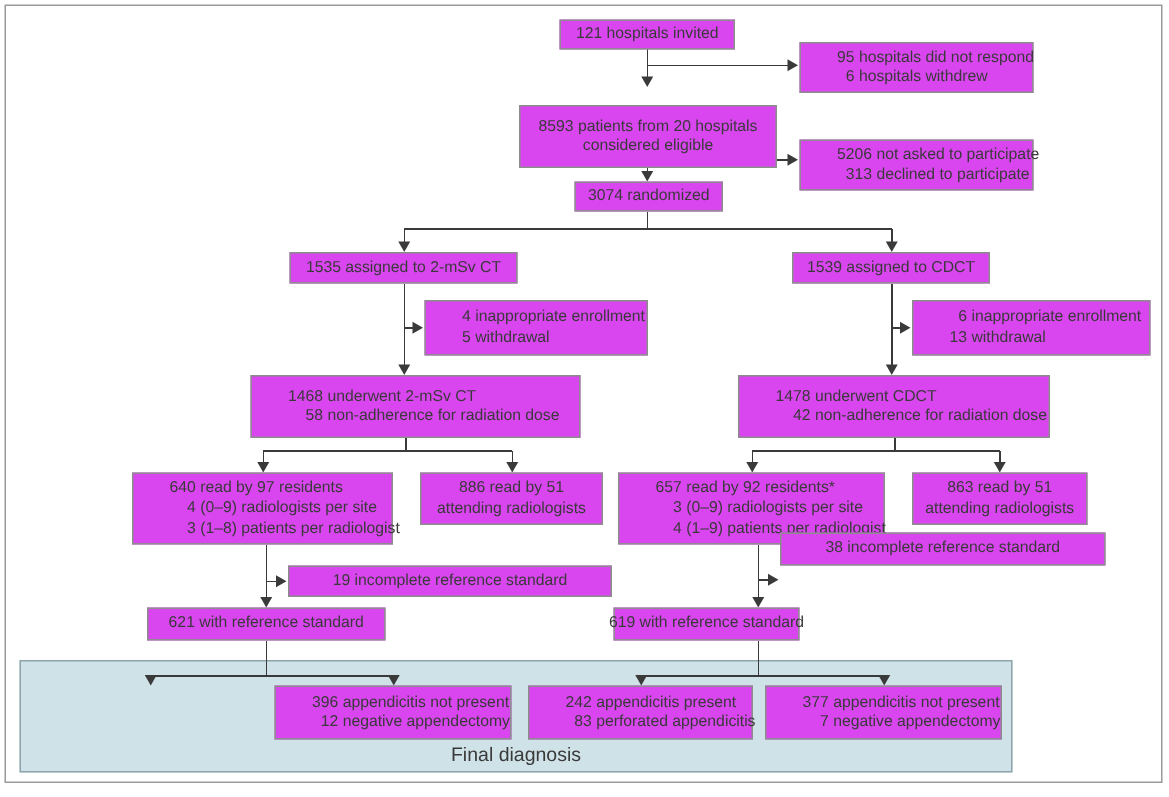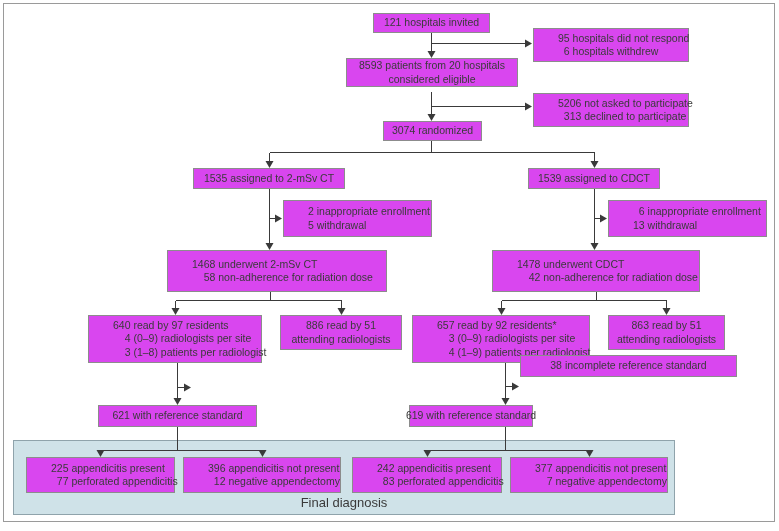--- a/index.html
+++ b/index.html
@@ -97,21 +97,21 @@
 
   <div class="box center" style="left:373px;top:13px;width:117px;height:20px">
     <div>121 hospitals invited</div>
   </div>
 
   <div class="box left" style="left:533px;top:28px;width:156px;height:34px">
     <div>95 hospitals did not respond</div>
     <div>  6 hospitals withdrew</div>
   </div>
 
-  <div class="box center" style="left:346px;top:58px;width:172px;height:29px">
+  <div class="box center" style="left:346px;top:70px;width:172px;height:42px">
     <div>8593 patients from 20 hospitals</div>
     <div>considered eligible</div>
   </div>
 
   <div class="box left" style="left:533px;top:93px;width:156px;height:34px">
     <div>5206 not asked to participate</div>
     <div>  313 declined to participate</div>
   </div>
 
   <div class="box center" style="left:383px;top:121px;width:99px;height:20px">
@@ -120,21 +120,21 @@
 
   <div class="box center" style="left:193px;top:168px;width:152px;height:21px">
     <div>1535 assigned to 2-mSv CT</div>
   </div>
 
   <div class="box center" style="left:528px;top:168px;width:132px;height:21px">
     <div>1539 assigned to CDCT</div>
   </div>
 
   <div class="box left" style="left:283px;top:200px;width:149px;height:37px">
-    <div>2 inappropriate enrollment</div>
+    <div>4 inappropriate enrollment</div>
     <div>5 withdrawal</div>
   </div>
 
   <div class="box left" style="left:608px;top:200px;width:159px;height:37px">
     <div>  6 inappropriate enrollment</div>
     <div>13 withdrawal</div>
   </div>
 
   <div class="box left" style="left:167px;top:250px;width:220px;height:42px">
     <div>1468 underwent 2-mSv CT</div>
@@ -161,37 +161,36 @@
     <div>657 read by 92 residents*</div>
     <div>    3 (0–9) radiologists per site</div>
     <div>    4 (1–9) patients per radiologist</div>
   </div>
 
   <div class="box center" style="left:608px;top:315px;width:117px;height:35px">
     <div>863 read by 51</div>
     <div>attending radiologists</div>
   </div>
 
+  <div class="box center" style="left:192px;top:377px;width:216px;height:21px">
+    <div>19 incomplete reference standard</div>
+  </div>
 
   <div class="box center" style="left:98px;top:405px;width:159px;height:22px">
     <div>621 with reference standard</div>
   </div>
 
   <div class="box center" style="left:520px;top:355px;width:217px;height:22px">
     <div>38 incomplete reference standard</div>
   </div>
 
   <div class="box center" style="left:409px;top:405px;width:124px;height:22px">
     <div>619 with reference standard</div>
   </div>
 
-  <div class="box left" style="left:26px;top:457px;width:149px;height:36px">
-    <div>225 appendicitis present</div>
-    <div>  77 perforated appendicitis</div>
-  </div>
 
   <div class="box left" style="left:183px;top:457px;width:158px;height:36px">
     <div>396 appendicitis not present</div>
     <div>  12 negative appendectomy</div>
   </div>
 
   <div class="box left" style="left:352px;top:457px;width:150px;height:36px">
     <div>242 appendicitis present</div>
     <div>  83 perforated appendicitis</div>
   </div>

